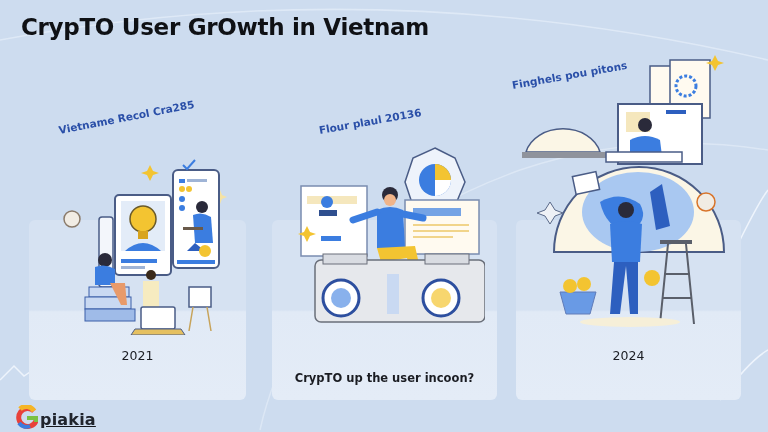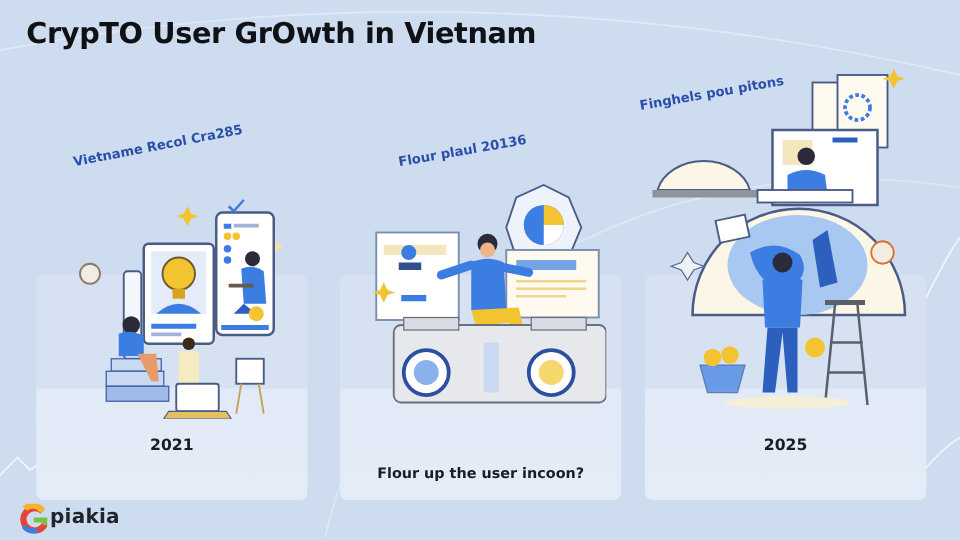--- a/index.html
+++ b/index.html
@@ -27,34 +27,34 @@
   .card {
     position: absolute; top: 220px; height: 180px;
     border-radius: 6px;
     background: linear-gradient(to bottom, #d6e2f2 0%, #d6e2f2 50%, #e1eaf6 51%, #e4ecf7 100%);
   }
   .card1 { left: 29px; width: 217px; }
   .card2 { left: 272px; width: 225px; }
   .card3 { left: 516px; width: 225px; }
   .card .year {
     position: absolute; top: 128px; left: 0; right: 0; text-align: center;
-    font-weight: 700; font-size: 12.5px; color: #1a1c22;
+    font-weight: 400; font-size: 12.5px; color: #1a1c22;
   }
   .card .desc {
     position: absolute; top: 151px; left: 0; right: 0; text-align: center;
     font-weight: 700; font-size: 11.5px; color: #1a1c22;
   }
   .illus { position: absolute; }
   .illus1 { left: 55px; top: 155px; width: 200px; height: 180px; }
   .illus2 { left: 295px; top: 140px; width: 190px; height: 190px; }
   .illus3 { left: 510px; top: 52px; width: 230px; height: 280px; }
 
   .logo {
     position: absolute; left: 16px; top: 403px; height: 26px;
-    display: flex; align-items: flex-start; gap: 2px;
+    display: flex; align-items: flex-end; gap: 2px; text-decoration: underline;
   }
   .logo .mark { width: 22px; height: 24px; }
   .logo .word {
     font-size: 16px; font-weight: 700; color: #20242c; letter-spacing: 0.2px;
   }
 </style>
 </head>
 <body>
 
 <svg class="bg-lines" width="768" height="432" viewBox="0 0 768 432">
@@ -68,24 +68,24 @@
 <h1 class="title">CrypTO User GrOwth in Vietnam</h1>
 
 <div class="caption cap1">Vietname Recol Cra285</div>
 <div class="caption cap2">Flour plaul 20136</div>
 <div class="caption cap3">Finghels pou pitons</div>
 
 <div class="card card1">
   <div class="year">2021</div>
 </div>
 <div class="card card2">
-  <div class="desc">Flour up the user incoon?</div>
+  <div class="desc">CrypTO up the user incoon?</div>
 </div>
 <div class="card card3">
-  <div class="year">2025</div>
+  <div class="year">2024</div>
 </div>
 
 <svg class="illus illus1" viewBox="0 0 200 180">
 
   <circle cx="17" cy="64" r="8" fill="#f1ece4" stroke="#8a7a6a" stroke-width="1.5"></circle>
 
   <path d="M95 10 l3 6 6 2 -6 2 -3 6 -3 -6 -6 -2 6 -2z" fill="#f3c431"></path>
   <path d="M165 35 l2 5 5 2 -5 2 -2 5 -2 -5 -5 -2 5 -2z" fill="#f6e3a3"></path>
 
   <rect x="60" y="40" width="56" height="80" rx="4" fill="#ffffff" stroke="#4a5c86" stroke-width="2"></rect>

